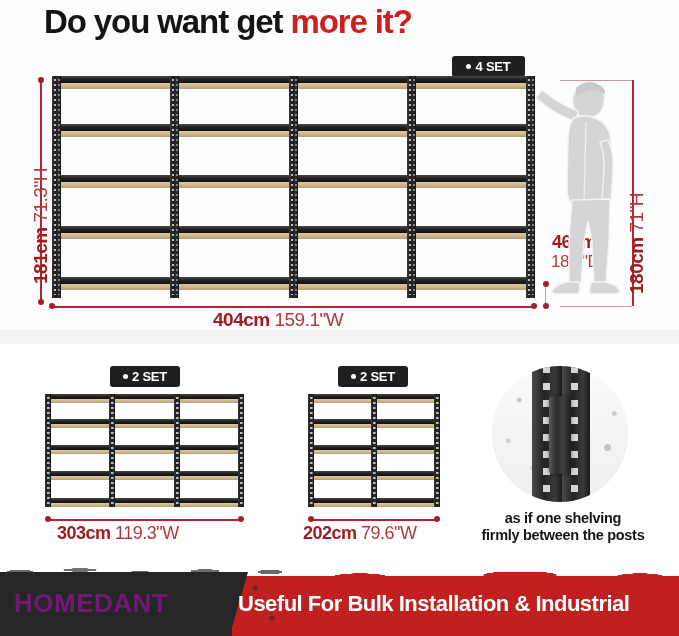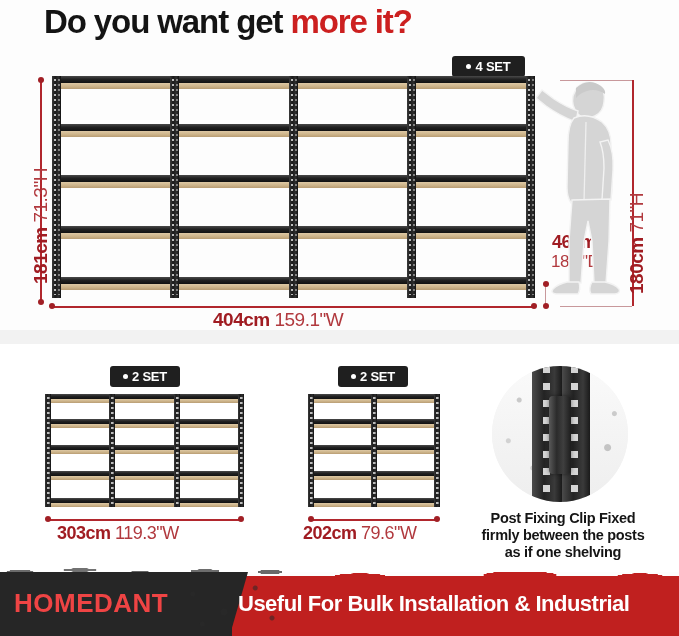--- a/index.html
+++ b/index.html
@@ -137,21 +137,21 @@
     position:absolute;left:0;top:0;width:232px;height:64px;
     background:#262626;
   }
   .footer-dark::after{
     content:"";position:absolute;right:-16px;top:0;width:34px;height:64px;
     background:#262626;
     clip-path:polygon(0 0,100% 0,46% 100%,0 100%);
   }
   .brand{
     position:absolute;left:14px;top:16px;width:200px;
-    color:#ef4444;font-size:26px;font-weight:bold;letter-spacing:0.5px;
+    color:#701a75;font-size:26px;font-weight:bold;letter-spacing:0.5px;
     line-height:30px;white-space:nowrap;
   }
   .tagline{
     position:absolute;left:238px;top:17px;
     color:#ffffff;font-size:22px;font-weight:bold;letter-spacing:-0.5px;
     line-height:30px;white-space:nowrap;
   }
   .speckle{
     position:absolute;left:176px;top:4px;width:120px;height:60px;opacity:.55;
     background:
@@ -340,23 +340,22 @@
       <div class="clip-postL" style="left:40px;width:30px;">
         <div class="clip-perf" style="left:11px;"></div>
       </div>
       <div class="clip-postR" style="left:70px;width:28px;">
         <div class="clip-perf" style="left:9px;"></div>
       </div>
       <div class="clip-body" style="left:57px;top:30px;width:22px;height:78px;"></div>
     </div>
 
     <div class="clip-caption" style="left:468px;top:166px;width:190px;">
-      <div>Post Fixing Clip Fixed</div>
+      <div>as if one shelving</div>
       <div>firmly between the posts</div>
-      <div>as if one shelving</div>
     </div>
   </div>
 
   <div class="grunge-top"></div>
   <div class="footer">
     <div class="footer-red"></div>
     <div class="footer-dark"></div>
     <div class="speckle"></div>
     <div class="brand">HOMEDANT</div>
     <div class="tagline">Useful For Bulk Installation &amp; Industrial</div>

